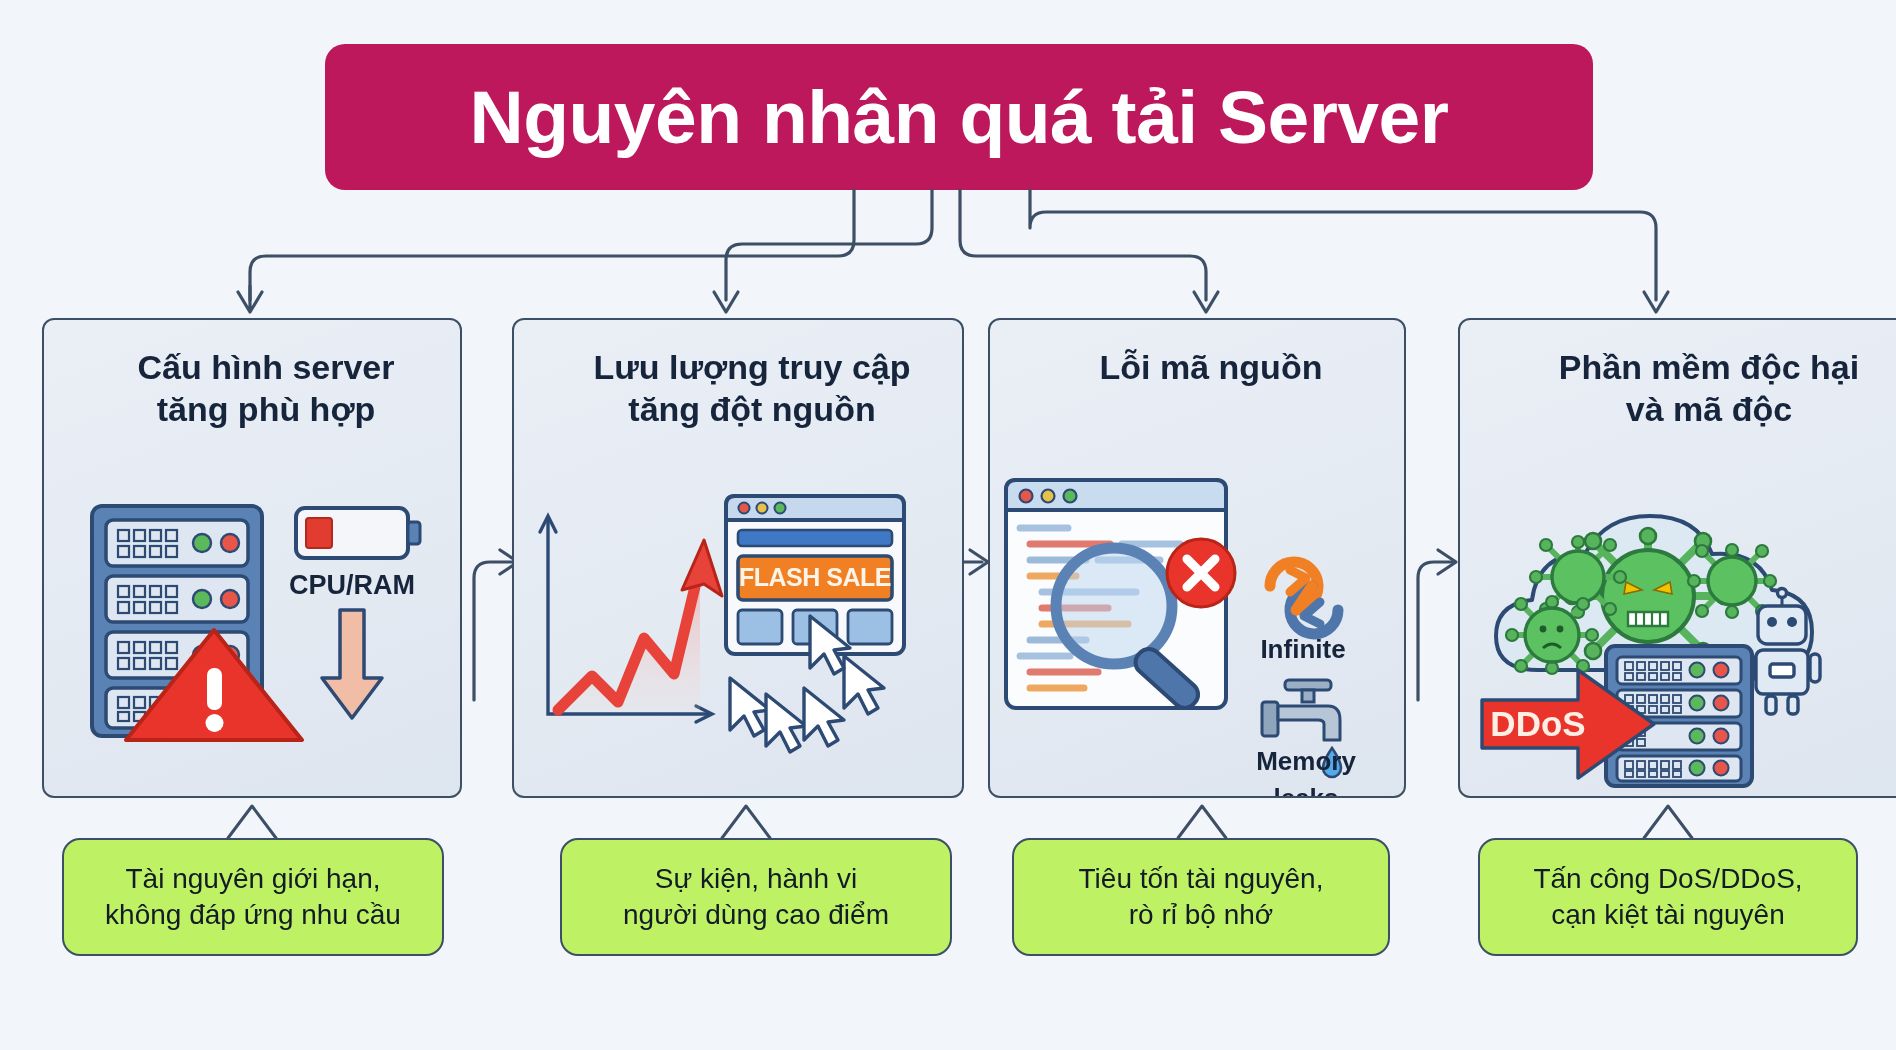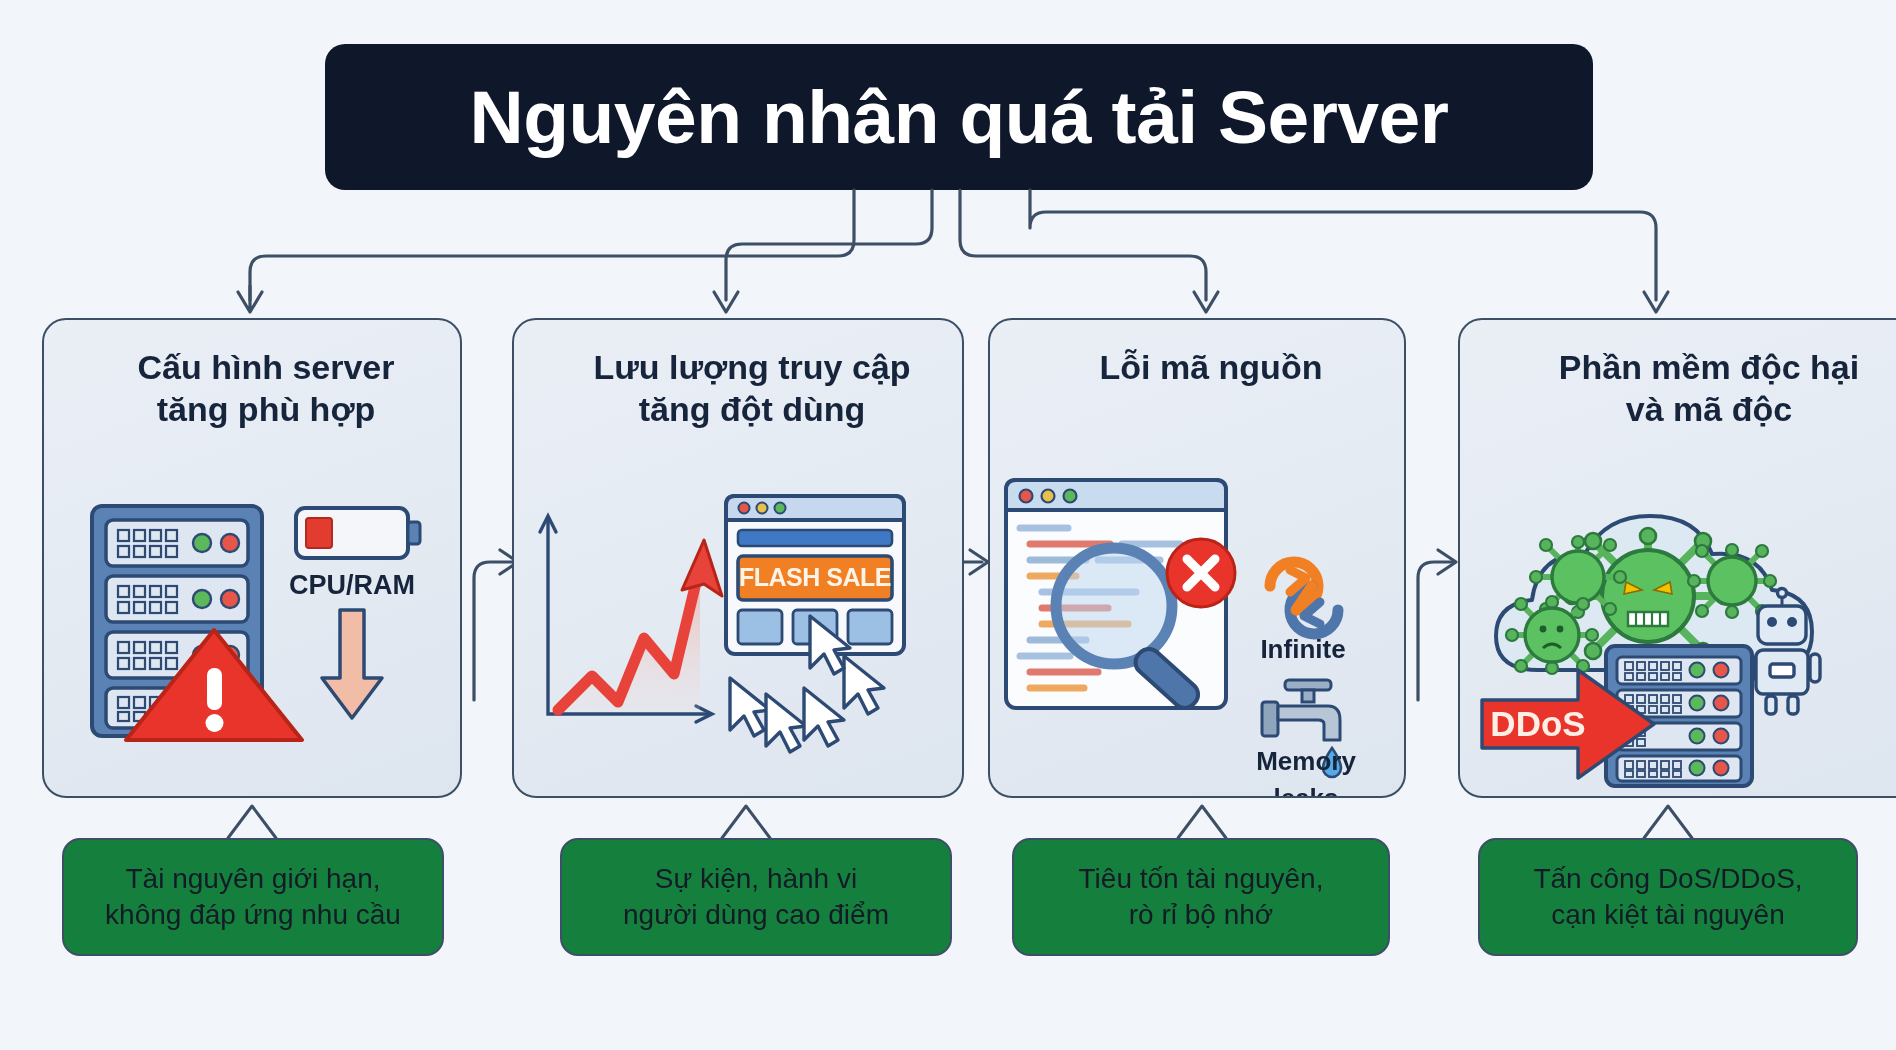--- a/index.html
+++ b/index.html
@@ -9,21 +9,21 @@
     font-family: "Liberation Sans", "DejaVu Sans", sans-serif;
     overflow: hidden;
   }
   #stage { position: relative; width: 1896px; height: 1050px; }
 
   
   .title-bar {
     position: absolute;
     left: 325px; top: 44px;
     width: 1268px; height: 146px;
-    background: #0f172a;
+    background: #be185d;
     border-radius: 20px;
     display: flex; align-items: center; justify-content: center;
   }
   .title-text {
     color: #ffffff;
     font-size: 75px;
     font-weight: bold;
     letter-spacing: -0.5px;
     white-space: nowrap;
   }
@@ -35,21 +35,21 @@
     pointer-events: none;
   }
 
   
   .card {
     position: absolute;
     top: 318px;
     height: 480px;
     background: linear-gradient(160deg, #eaeff6 0%, #e4eaf2 55%, #dde5ef 100%);
     border: 2px solid #3c4f66;
-    border-radius: 24px;
+    border-radius: 12px;
     overflow: hidden;
     padding-left: 28px;
   }
   .card.c1 { left: 42px;   width: 420px; }
   .card.c2 { left: 512px;  width: 452px; }
   .card.c3 { left: 988px;  width: 418px; }
   .card.c4 { left: 1458px; width: 474px; }
 
   .card-title {
     margin-top: 26px;
@@ -64,21 +64,21 @@
     position: absolute;
     left: 0; right: 0; bottom: 18px;
     height: 300px;
   }
 
   
   .caption {
     position: absolute;
     top: 838px;
     height: 118px;
-    background: #15803d;
+    background: #bef264;
     border: 2px solid #3c4f66;
     border-radius: 18px;
     display: flex; align-items: center; justify-content: center;
     text-align: center;
     color: #131b26;
     font-size: 28px;
     line-height: 1.3;
     padding: 0 14px;
   }
   .caption.p1 { left: 62px;   width: 382px; }
@@ -209,21 +209,21 @@
           <rect x="163" y="190" width="15" height="42" rx="7" fill="#ffffff"></rect>
           <circle cx="170.5" cy="245" r="9" fill="#ffffff"></circle>
         </g>
       </svg>
     </div>
   </div>
 
   <div class="card c2">
     <div class="card-title">
       <span>Lưu lượng truy cập</span><br>
-      <span>tăng đột dùng</span>
+      <span>tăng đột nguồn</span>
     </div>
     <div class="card-art">
       <svg viewBox="0 0 412 300" width="412" height="300">
 
         <g stroke="#2c4a73" stroke-width="3.4" fill="none" stroke-linecap="round">
           <path d="M34 40 L34 236 L196 236"></path>
           <path d="M26 54 L34 38 L42 54"></path>
           <path d="M182 228 L198 236 L182 244"></path>
         </g>
 

